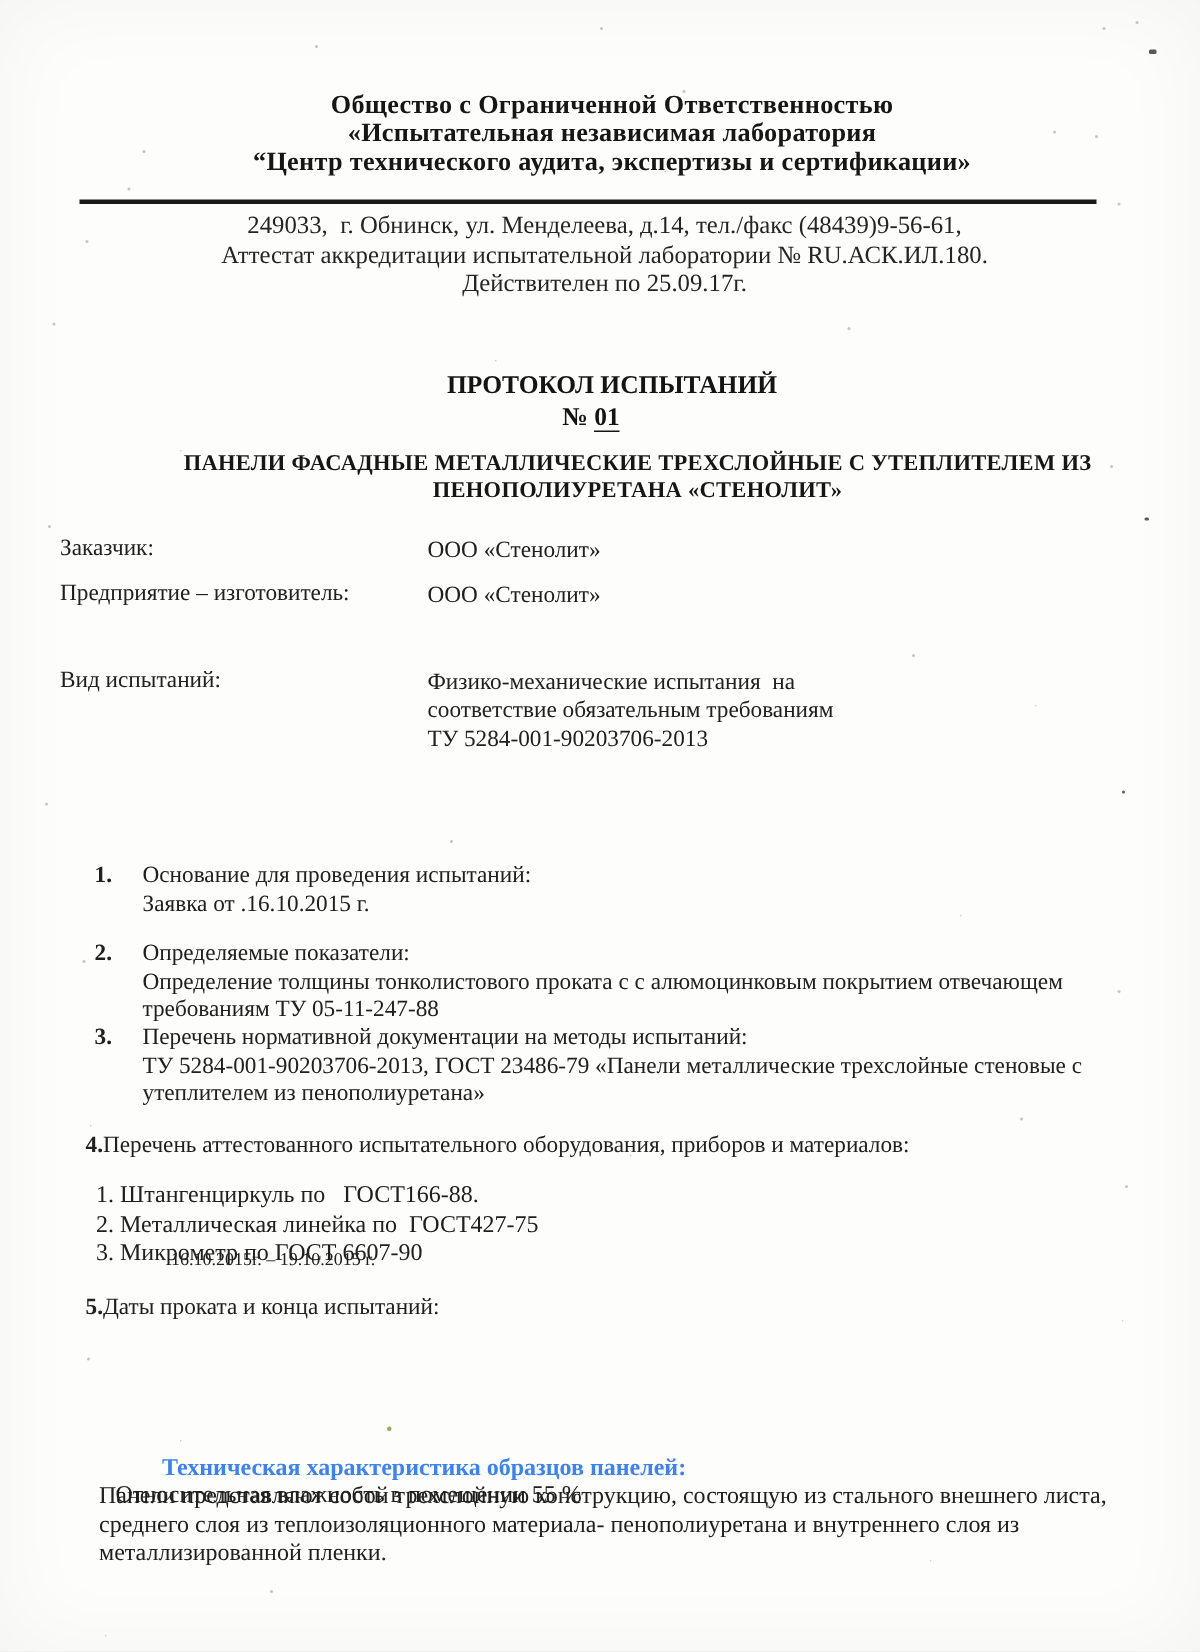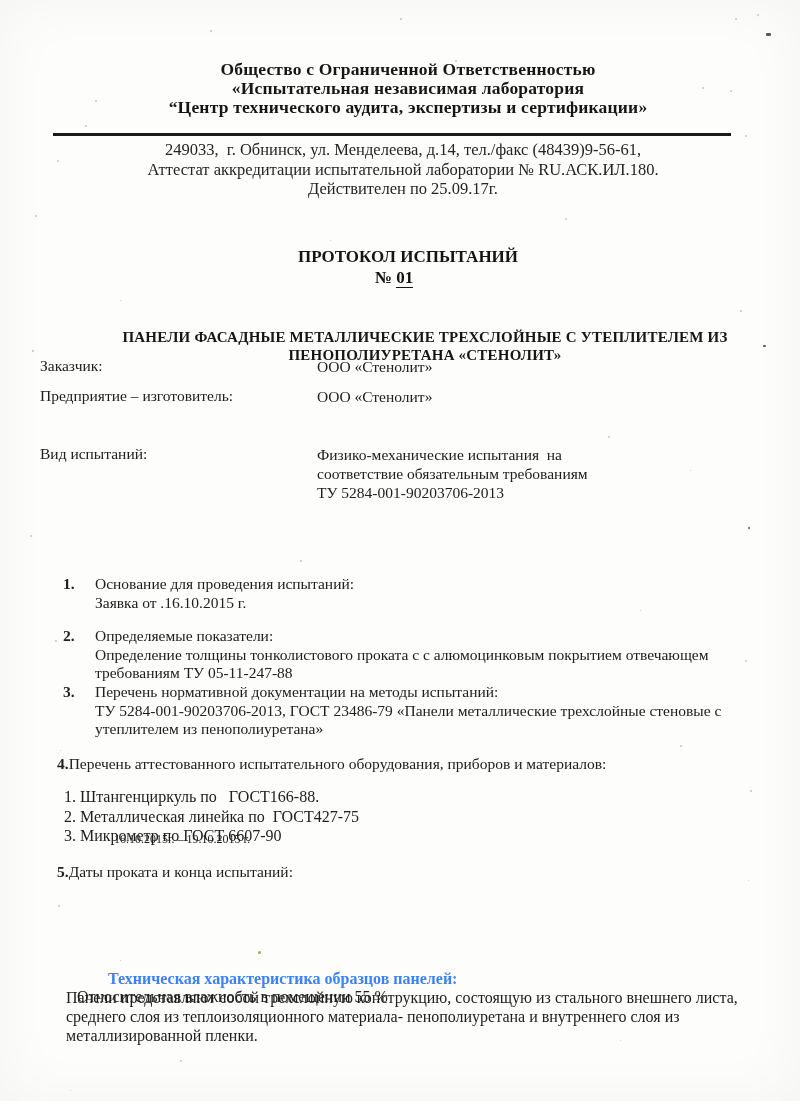--- a/index.html
+++ b/index.html
@@ -33,25 +33,24 @@
   .ptitle{
     top:246px;left:0;width:816px;
     font-weight:bold;font-size:17px;line-height:21px;color:#141414;
   }
   .pnum{transform:translateX(-14px);}
   .pnum .num-val{border-bottom:1.6px solid #141414;padding-bottom:0px;}
   .subject{
     top:301px;left:50px;width:750px;
     font-weight:bold;font-size:15px;line-height:17.5px;color:#161616;
     letter-spacing:0.2px;
-    margin-top:28px;
   }
   .frow{left:0;width:633px;height:20px;font-size:15.5px;}
   .flabel{position:absolute;left:40px;white-space:pre;}
-  .fvalue{position:absolute;left:317px;width:440px;line-height:19px;}
+  .fvalue{position:absolute;left:285px;width:440px;line-height:19px;}
   .disclaimer{
     top:518px;left:40px;width:720px;
     font-style:italic;font-size:14.5px;line-height:17px;color:#2a2a2a;
   }
   .item{left:0;width:800px;font-size:15.5px;}
   .inum{position:absolute;left:63px;font-weight:bold;}
   .itext{position:absolute;left:95px;width:655px;line-height:18.6px;}
   .secline{font-size:15.5px;white-space:pre;text-align:right;}
   .secnum{font-weight:bold;}
   .equip{top:787px;left:64px;width:700px;font-size:16px;line-height:19.5px;}

